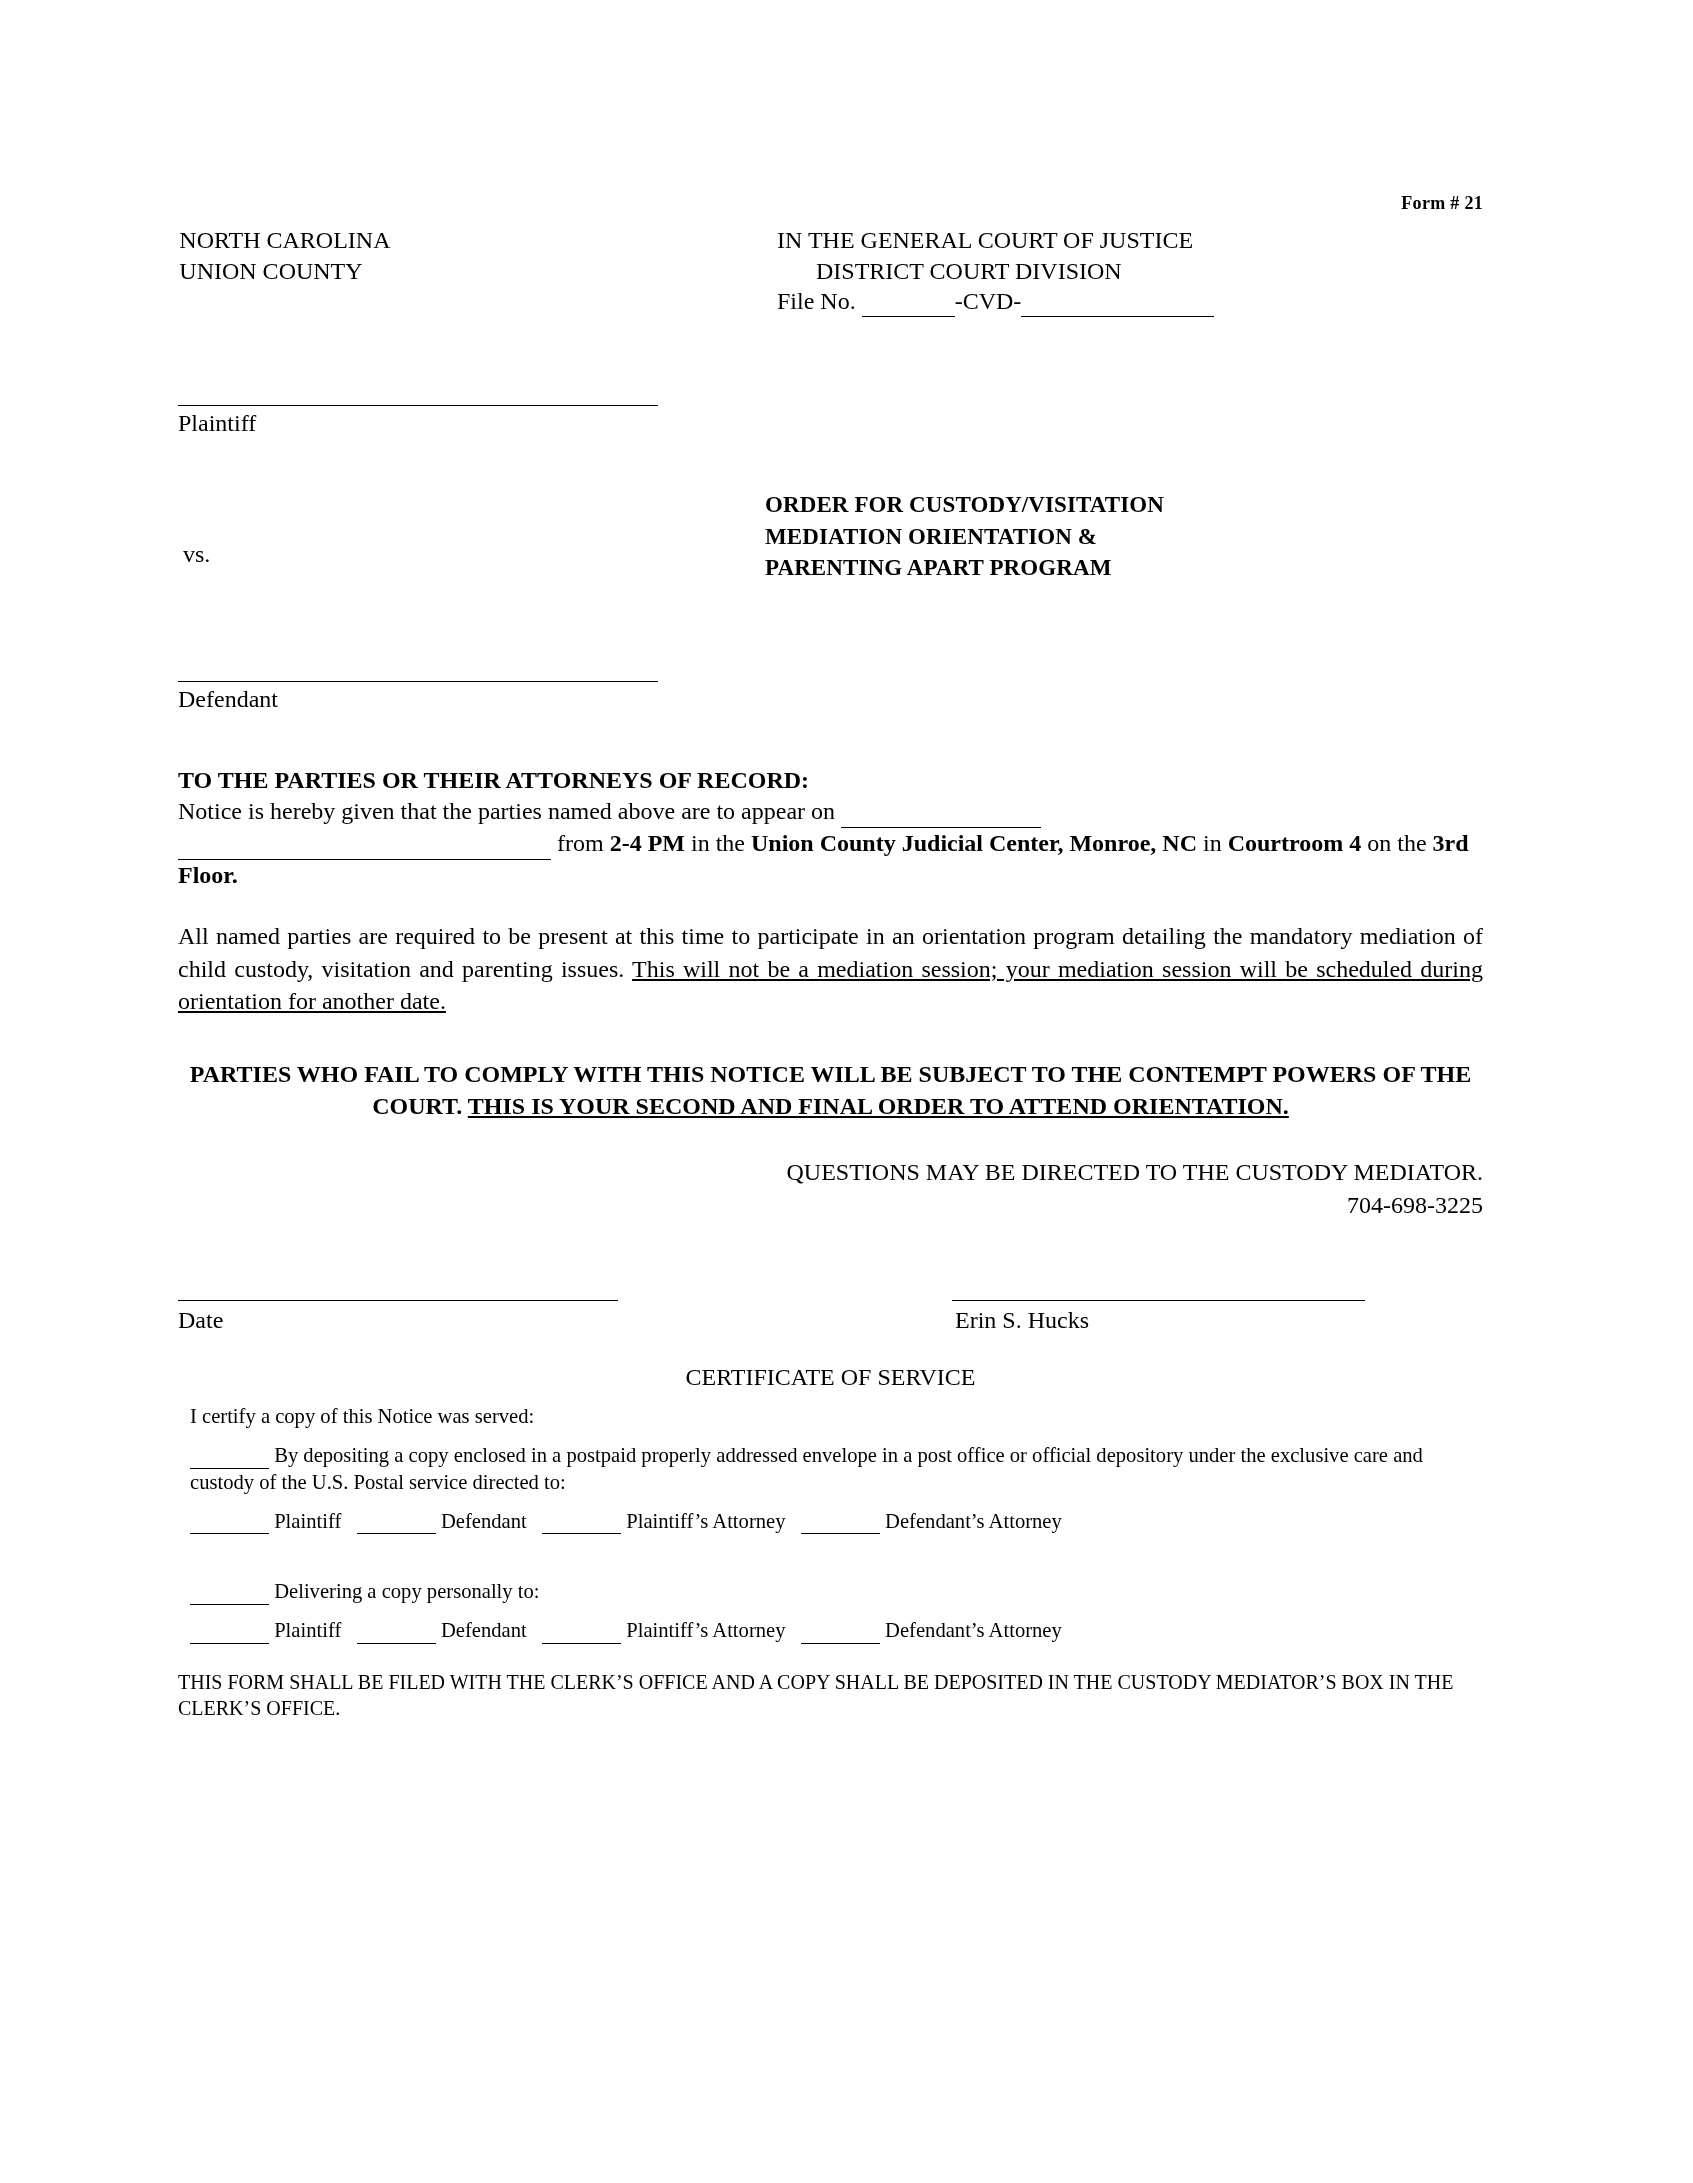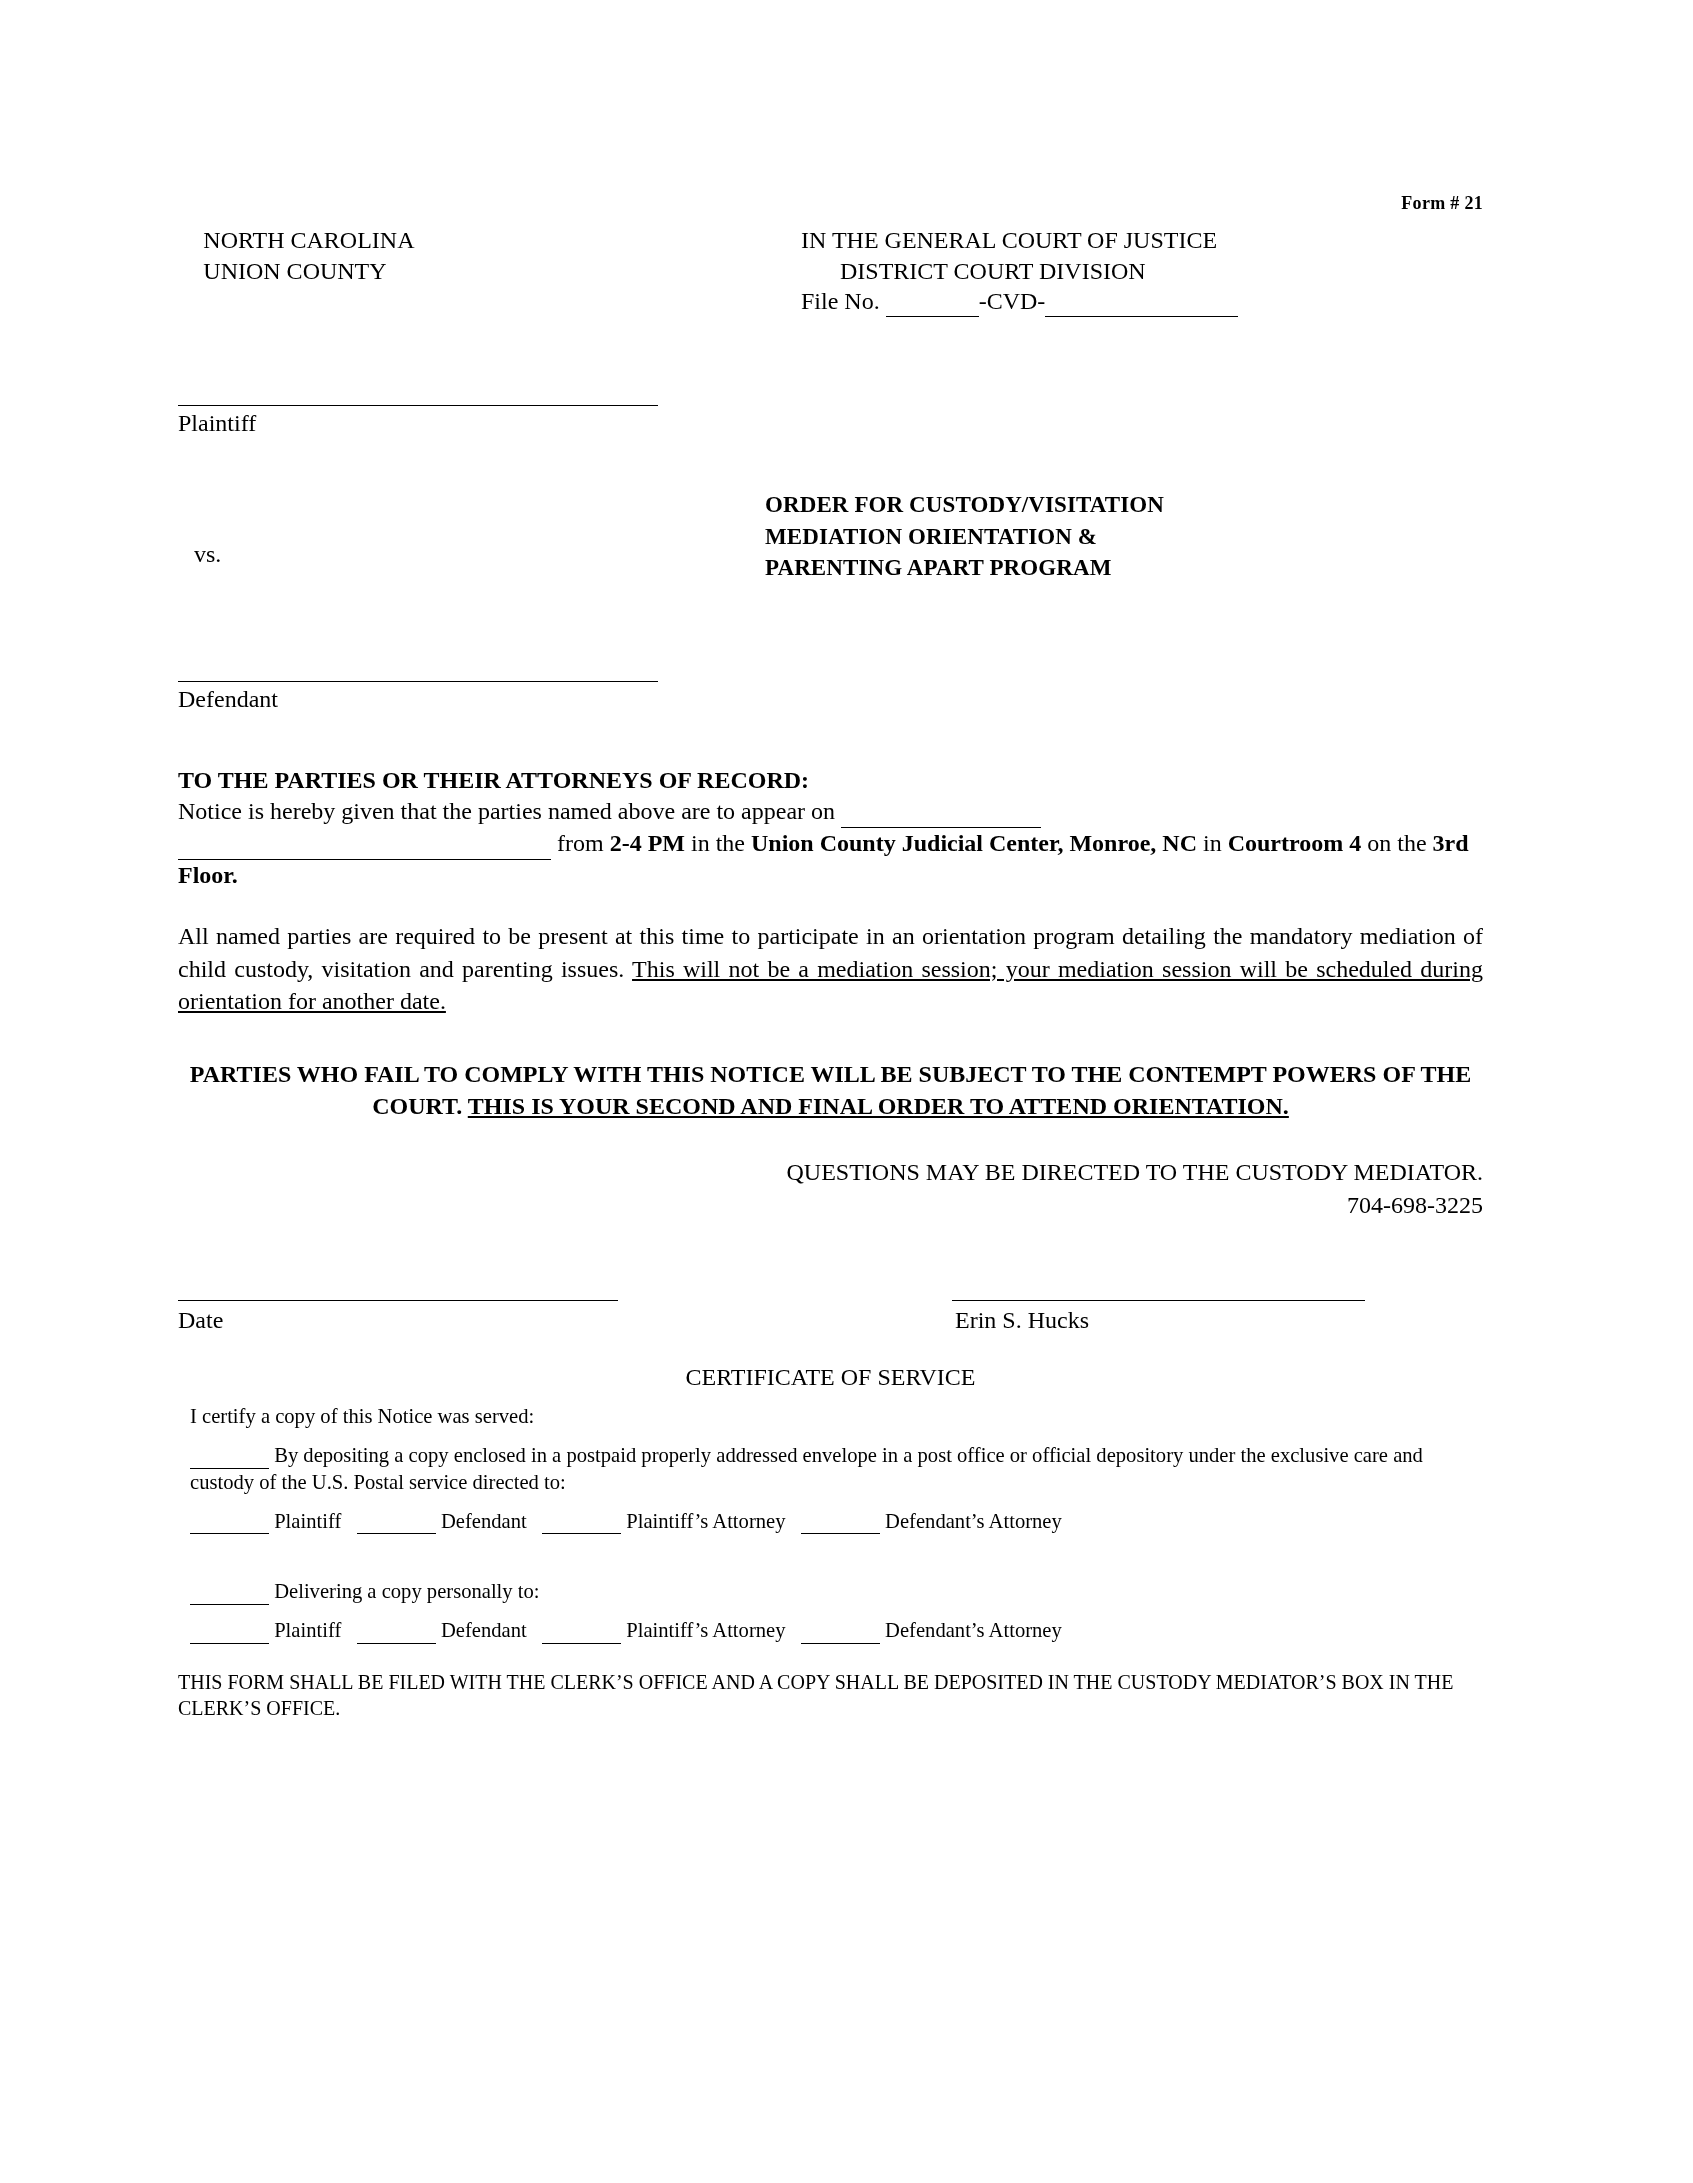--- a/index.html
+++ b/index.html
@@ -33,21 +33,20 @@
     right: 0;
     top: 0;
     font-weight: bold;
     font-size: 18px;
     letter-spacing: 0.3px;
   }
   .hdr {
     position: relative;
     margin-top: 32px;
     height: 107px;
-    margin-left: 24px;
   }
   .hdr-left {
     position: absolute;
     left: 1.3px;
     top: 0;
     font-size: 24px;
     line-height: 1.28;
   }
   .hdr-right {
     position: absolute;
@@ -75,21 +74,21 @@
     top: 25px;
     font-size: 24px;
   }
   .blk-vs {
     position: relative;
     height: 133px;
     margin-top: 47px;
   }
   .vs {
     position: absolute;
-    left: 16px;
+    left: 5px;
     top: 52px;
     font-size: 24px;
   }
   .title {
     position: absolute;
     left: 587px;
     top: 0;
     font-size: 23px;
     font-weight: bold;
     line-height: 1.38;

